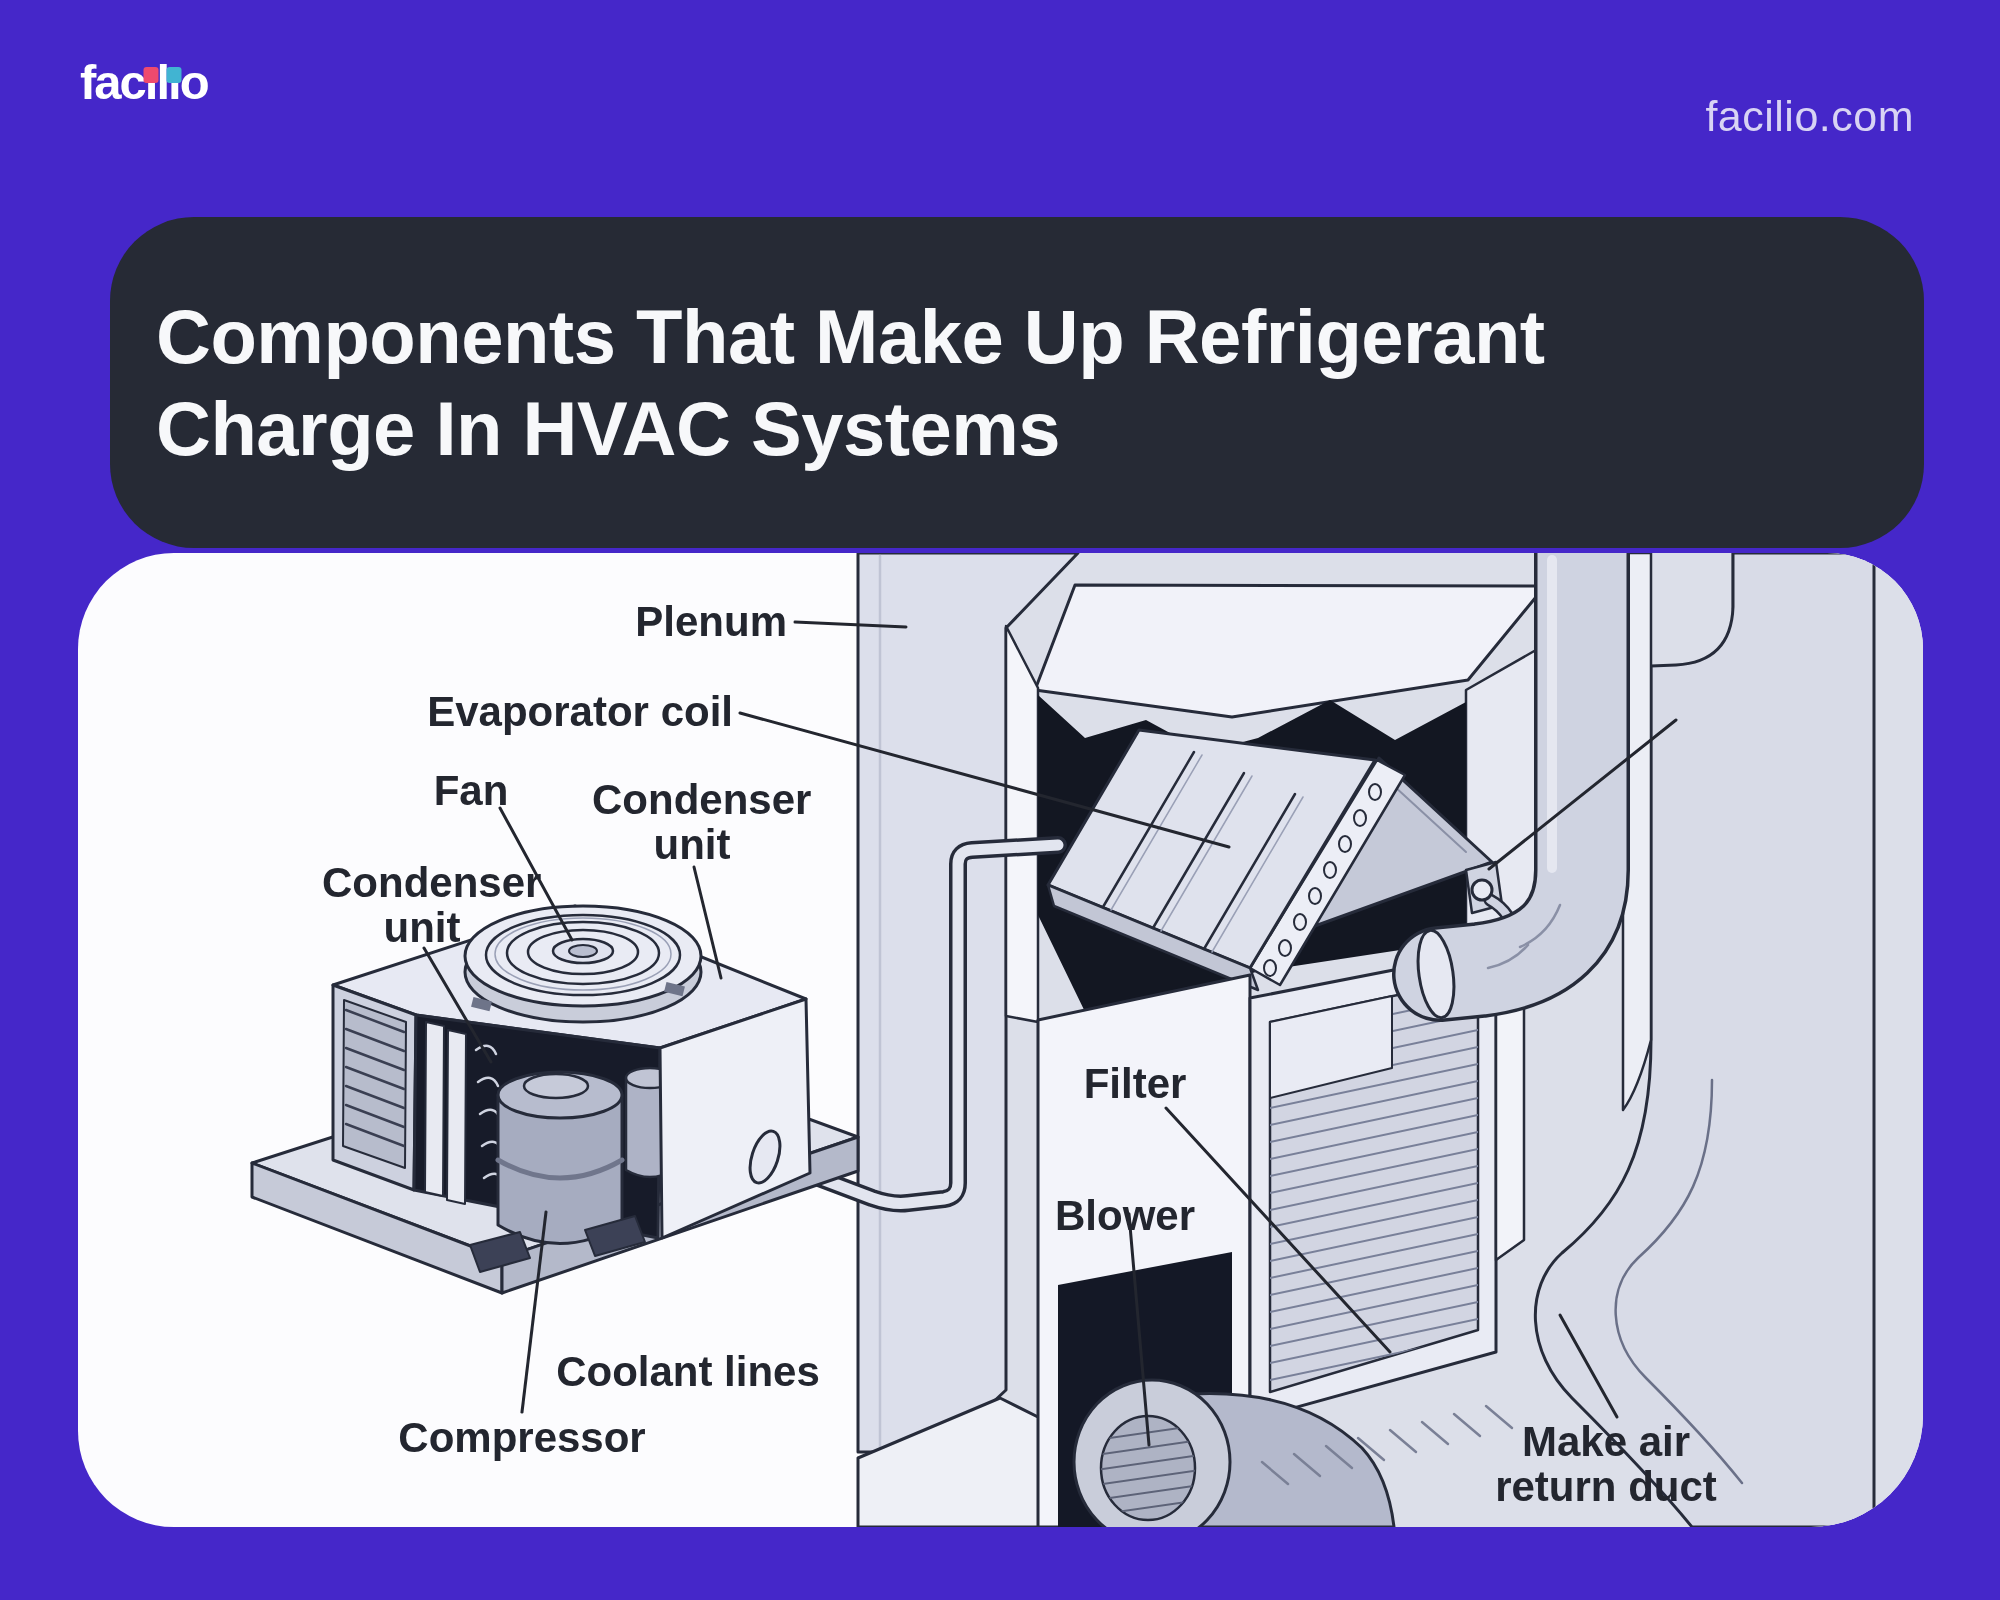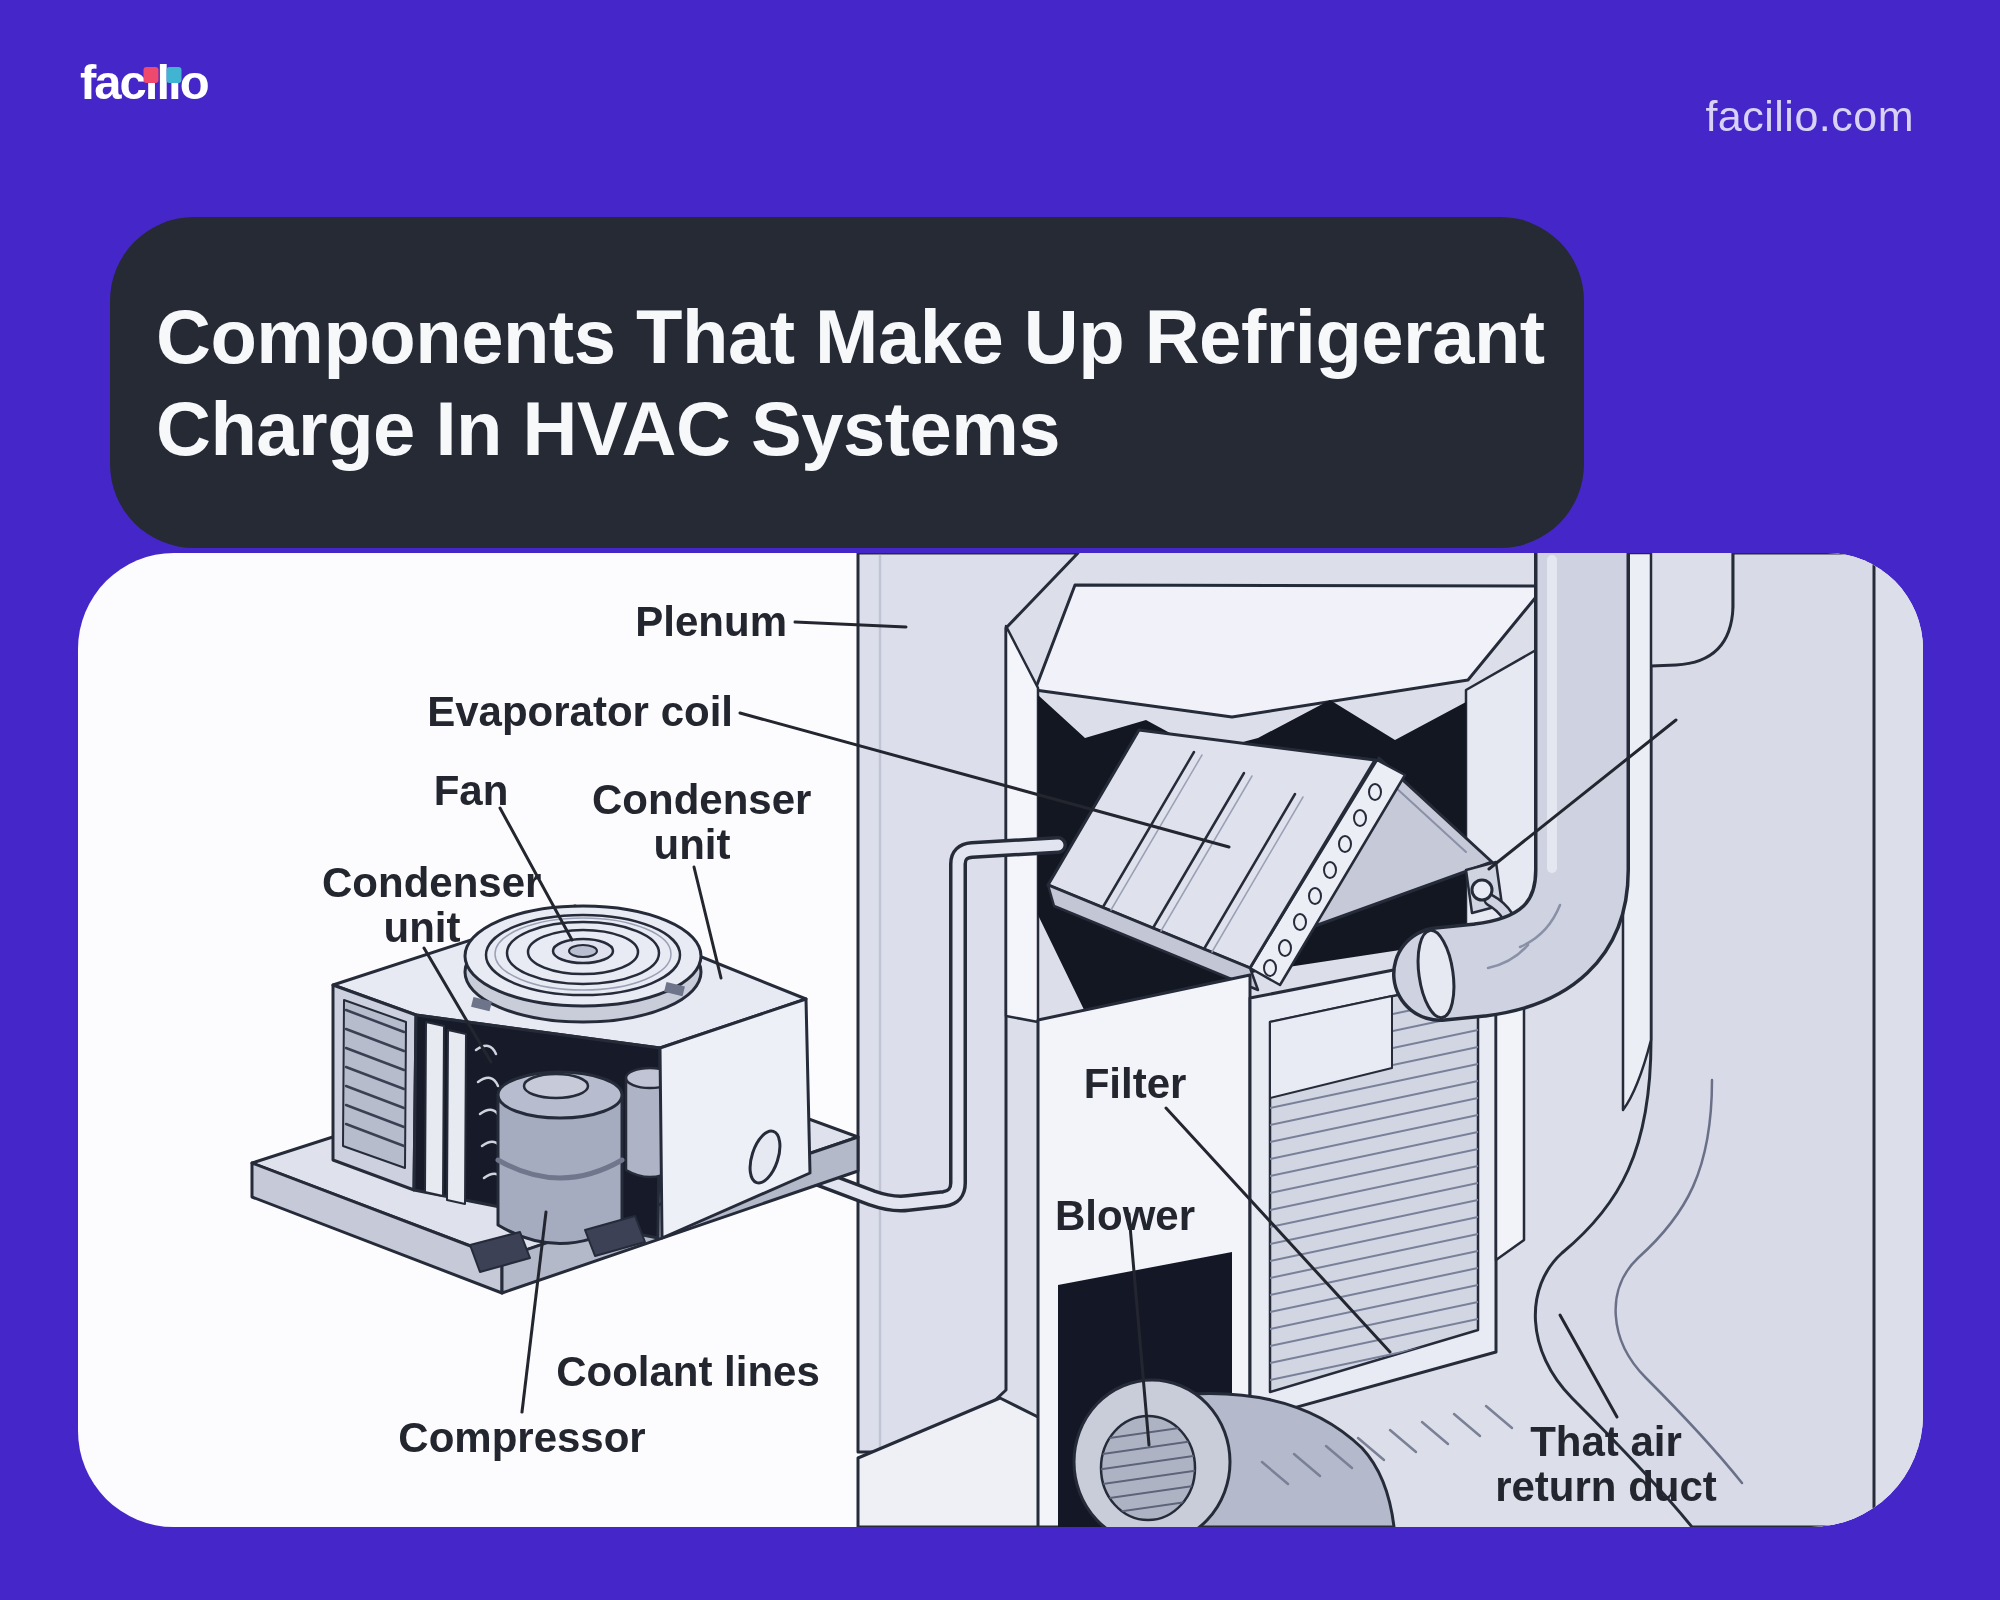--- a/index.html
+++ b/index.html
@@ -23,21 +23,21 @@
     position:absolute;top:9px;left:50%;transform:translateX(-50%);
     width:15px;height:16px;border-radius:3px;
   }
   .site-url{
     position:absolute;right:86px;top:92px;
     color:#d8d3f4;font-size:43px;font-weight:400;letter-spacing:0.5px;text-align:right;
   }
 
   
   .title-box{
-    position:absolute;left:110px;top:217px;width:1474px;height:331px;
+    position:absolute;left:110px;top:217px;width:1814px;height:331px;
     background:#262a35;border-radius:84px;
     display:flex;flex-direction:column;justify-content:center;
     padding-left:46px;box-sizing:border-box;
   }
   .title-line{
     color:#f7f8fa;font-size:76px;font-weight:700;letter-spacing:-0.5px;
     line-height:92px;white-space:nowrap;
   }
 
   
@@ -312,17 +312,17 @@
   </div>
   <div class="dlabel lbl-condenser-unit-left">
     <div>Condenser</div>
     <div>unit</div>
   </div>
   <div class="dlabel lbl-coolant-lines">Coolant lines</div>
   <div class="dlabel lbl-compressor">Compressor</div>
   <div class="dlabel lbl-filter">Filter</div>
   <div class="dlabel lbl-blower">Blower</div>
   <div class="dlabel lbl-cold-air">
-    <div>That air</div>
+    <div>Make air</div>
     <div>return duct</div>
   </div>
 
 </div>
 
 </body></html>

